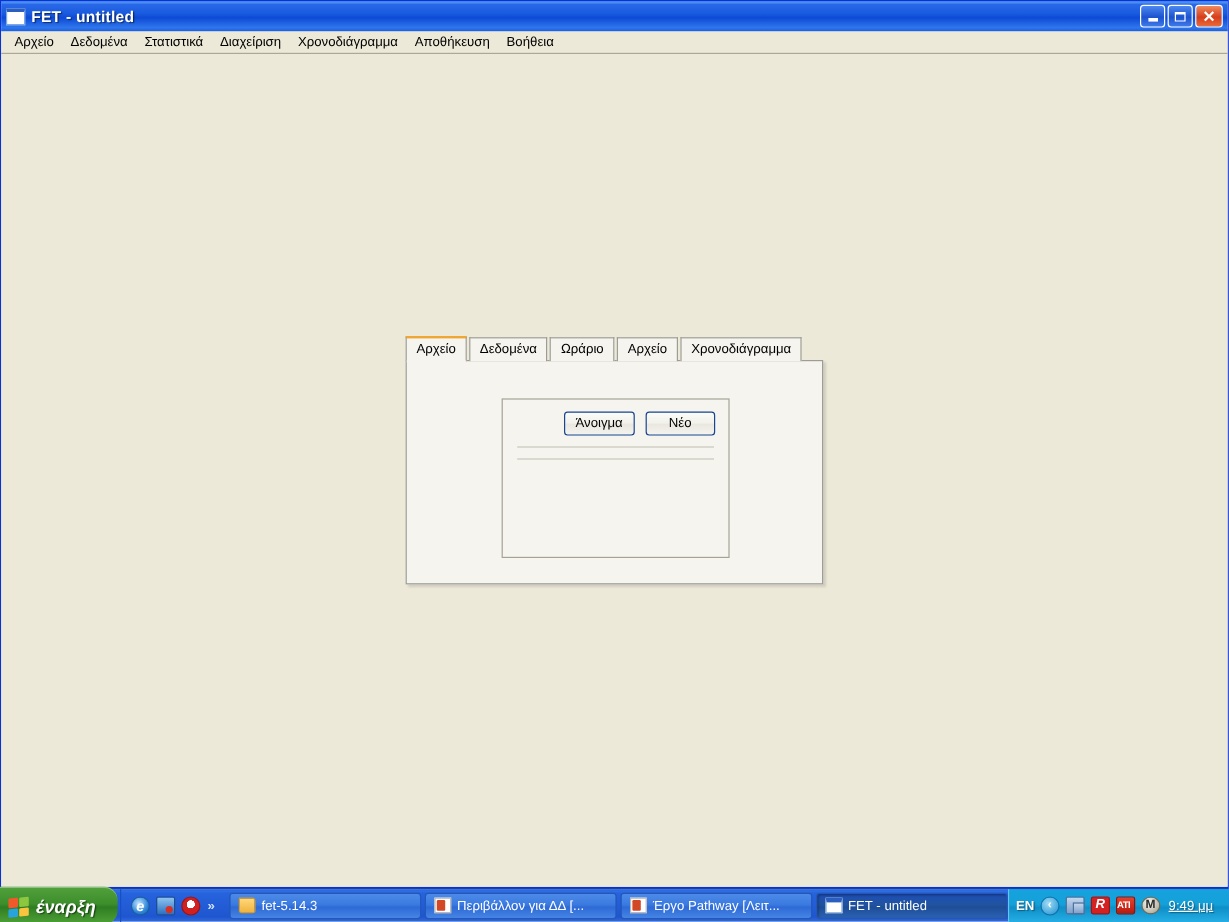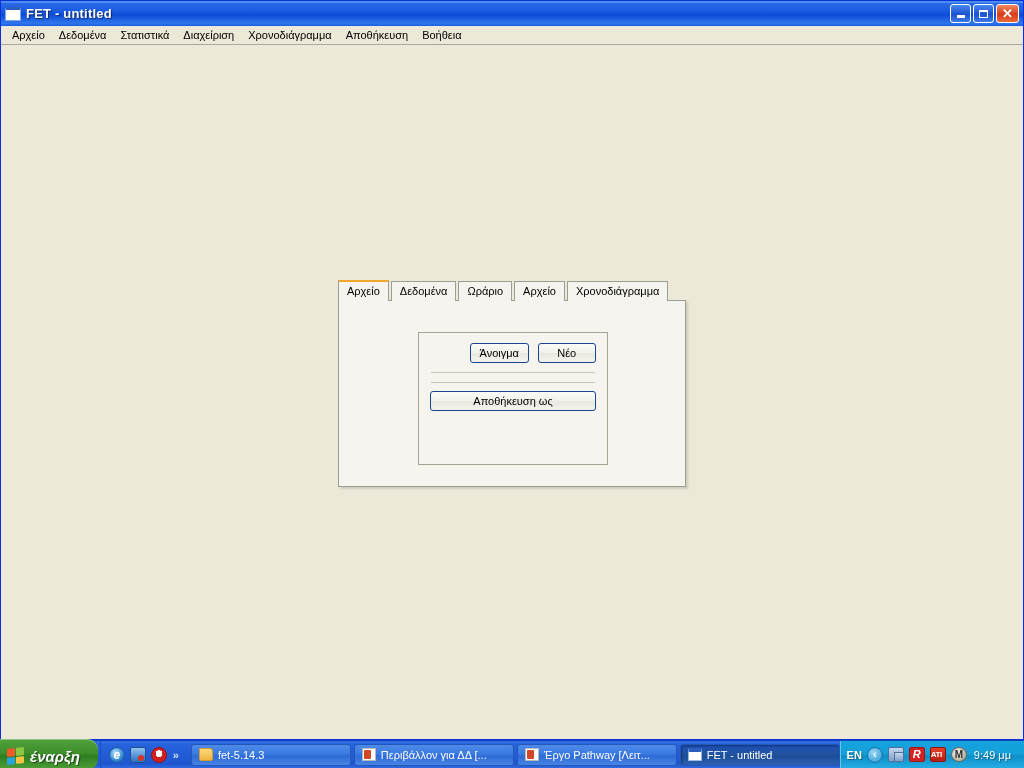--- a/index.html
+++ b/index.html
@@ -342,21 +342,21 @@
   .tray-m {
     border-radius: 50%;
     background: radial-gradient(circle at 38% 32%, #fafaf4, #b9b6a5 70%, #8d8a7c);
     border: 1px solid #6e6b5e; box-sizing: border-box;
     color: #2b2b2b; font-size: 10px; font-weight: bold;
     text-align: center; line-height: 13px;
   }
   .tray-clock {
     color: #fff; font-size: 11px;
     text-shadow: 1px 1px 1px rgba(0,0,0,.35);
-    margin-left: 2px; white-space: nowrap;
+    margin-left: 2px; white-space: nowrap; text-decoration: underline;
   }
 </style>
 </head>
 <body>
 
 <div id="app-window">
 
   <div id="titlebar">
     <div class="title-icon"></div>
     <div class="title-text">FET - untitled</div>
@@ -401,21 +401,20 @@
           <div class="btn-row">
             <div class="xp-btn btn-half">Άνοιγμα</div>
             <div class="xp-btn btn-half">Νέο</div>
           </div>
 
           <div class="sep"></div>
 
 
           <div class="sep"></div>
 
-          <div class="xp-btn btn-full">Αποθήκευση ως</div>
 
         </div>
       </div>
 
     </div>
 
   </div>
 </div>
 
 <div id="taskbar">

